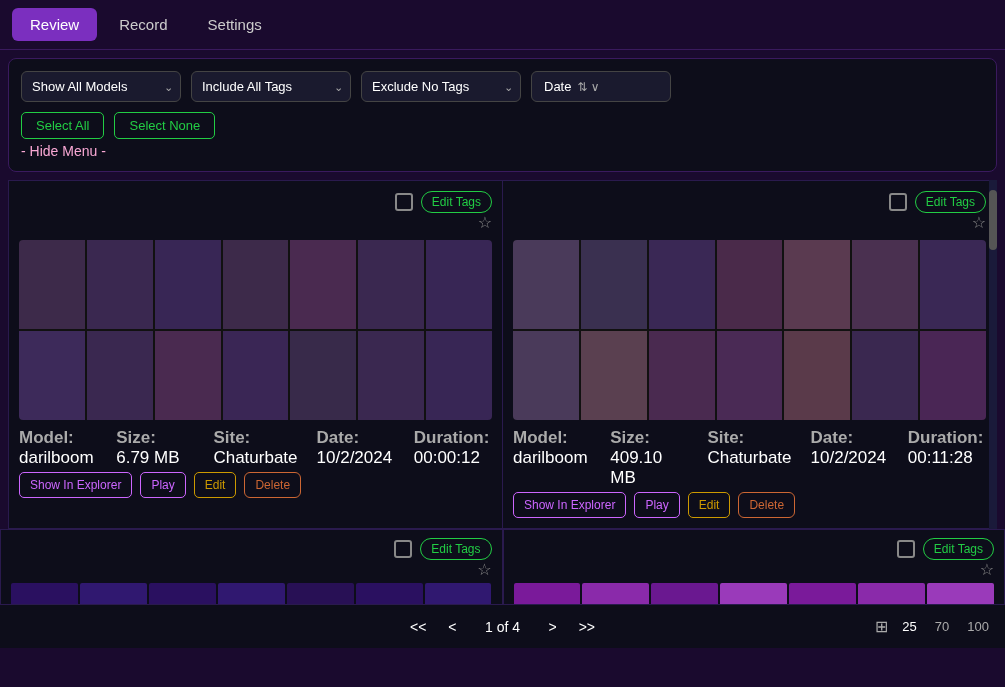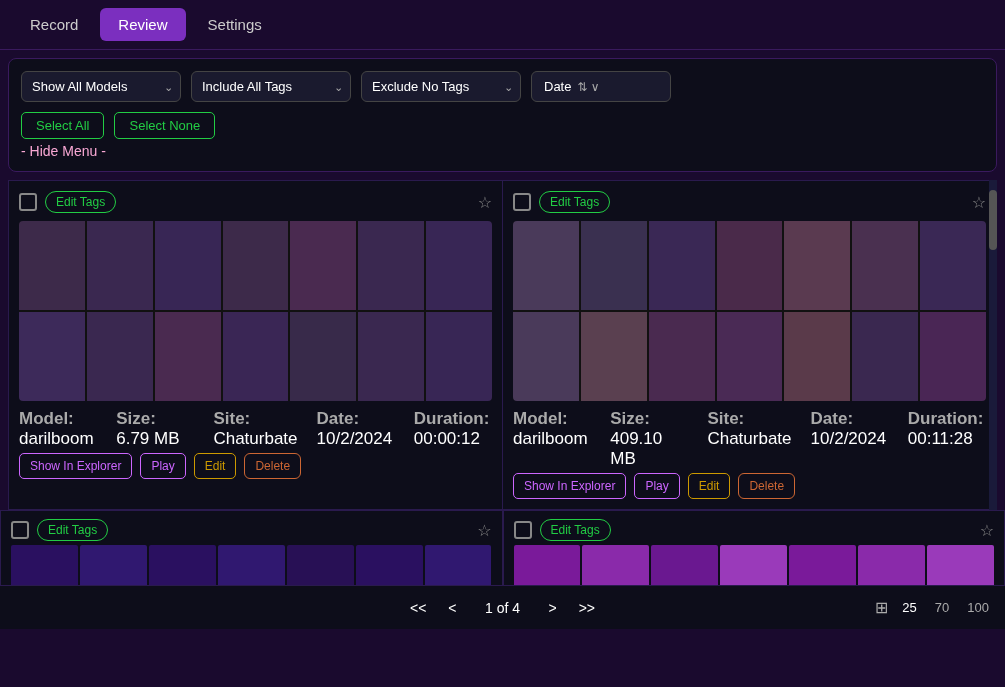--- a/index.html
+++ b/index.html
@@ -120,22 +120,23 @@
     }
     .card {
       background: #0d0d1a;
       border: 1px solid #2a1a4e;
       padding: 10px;
       position: relative;
     }
     .card-header {
       display: flex;
       justify-content: space-between;
-      align-items: center;
+      align-items: flex-end;
       margin-bottom: 8px;
+      flex-direction: column;
     }
     .card-checkbox-area {
       display: flex;
       align-items: center;
       gap: 8px;
     }
     .card-checkbox {
       width: 18px;
       height: 18px;
       border: 2px solid #888;
@@ -368,22 +369,22 @@
     .bottom-thumb {
       flex: 1;
       border-radius: 2px;
       min-width: 0;
     }
   </style>
 </head>
 <body>
 
 <div class="header">
+  <button class="tab-btn active">Review</button>
   <button class="tab-btn">Record</button>
-  <button class="tab-btn active">Review</button>
   <button class="tab-btn">Settings</button>
 </div>
 
 <div class="controls-area">
   <div class="controls-row">
     <div class="dropdown-wrapper">
       <select>
         <option>Show All Models</option>
       </select>
     </div>

